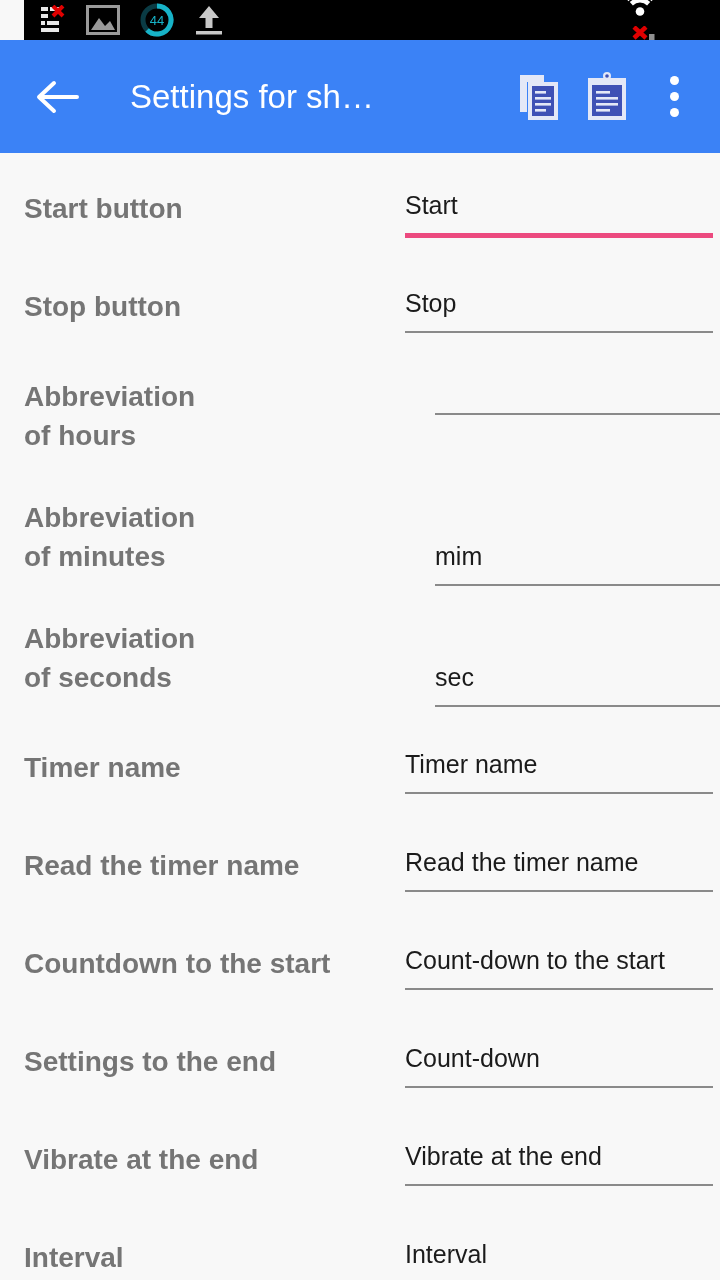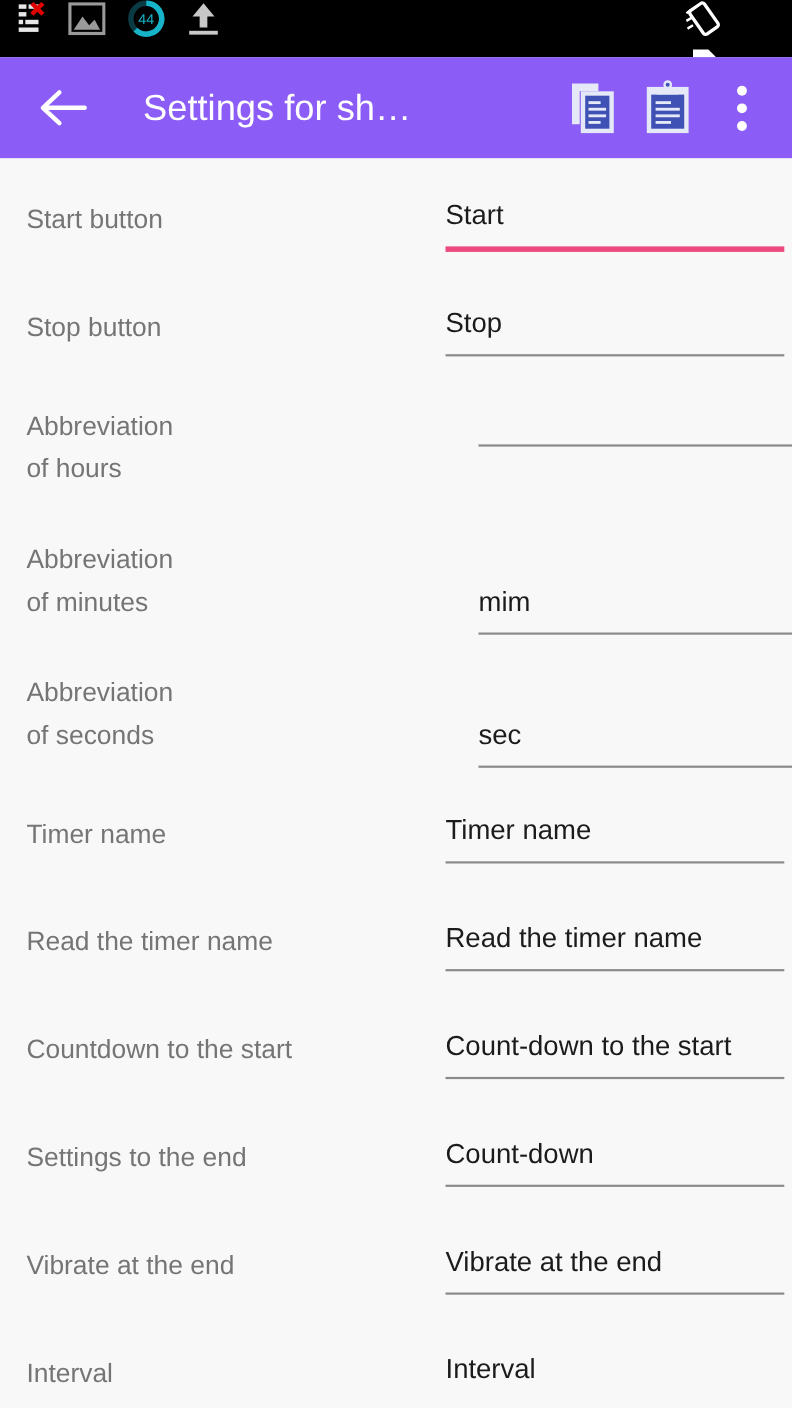--- a/index.html
+++ b/index.html
@@ -14,27 +14,28 @@
     position: relative;
     width: 720px;
     height: 1280px;
     overflow: hidden;
     background: #f8f8f8;
   }
 
   
   #status-bar {
     position: relative;
-    height: 52px;
+    height: 40px;
     background: #000000;
     display: flex;
-    align-items: flex-start;
+    align-items: center;
     box-sizing: border-box;
     padding: 0 10px 0 16px;
     overflow: hidden;
+    margin-left: 24px;
   }
   .sb-left {
     display: flex;
     align-items: center;
     gap: 20px;
   }
   .sb-right {
     margin-left: auto;
     display: flex;
     align-items: center;
@@ -49,22 +50,22 @@
     color: #ffffff;
     font-size: 30px;
     letter-spacing: 0.5px;
     margin-left: 10px;
     white-space: nowrap;
   }
 
   
   #app-bar {
     position: relative;
-    height: 92px;
-    background: #8b5cf6;
+    height: 113px;
+    background: #3b82f6;
     display: flex;
     align-items: center;
     padding: 0 22px 0 34px;
     box-sizing: border-box;
   }
   #back-button {
     width: 46px;
     height: 46px;
     flex: 0 0 auto;
     cursor: pointer;
@@ -124,25 +125,26 @@
     box-sizing: border-box;
   }
   .setting-row.two-line {
     min-height: 121px;
     gap: 30px;
   }
   .row-label {
     width: 381px;
     flex: 0 0 auto;
     color: #757575;
-    font-size: 24px;
+    font-size: 28px;
     line-height: 39px;
     padding-top: 28px;
     box-sizing: border-box;
     white-space: pre-line;
+    font-weight: bold;
   }
   .setting-row.two-line .row-label {
     padding-top: 20px;
   }
   .row-field {
     position: relative;
     flex: 1 1 auto;
     align-self: flex-start;
     padding-top: 22px;
     min-width: 0;

